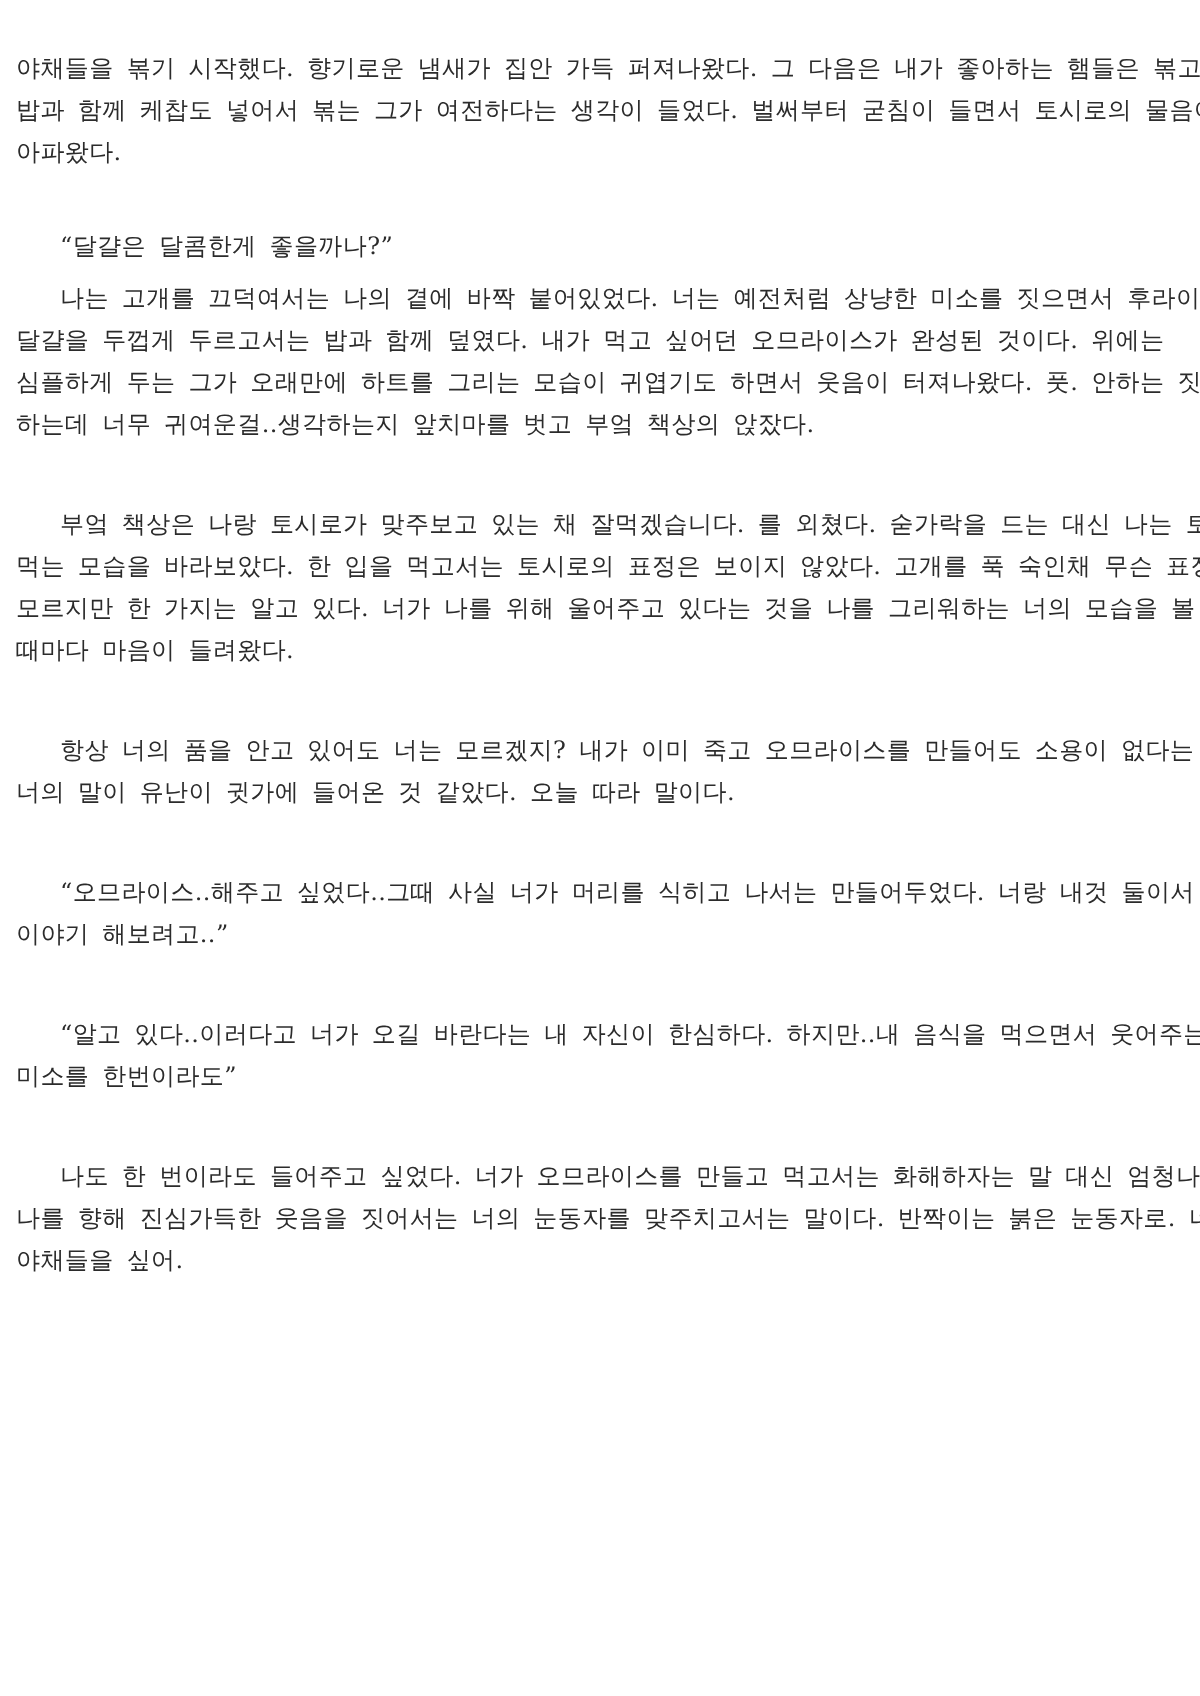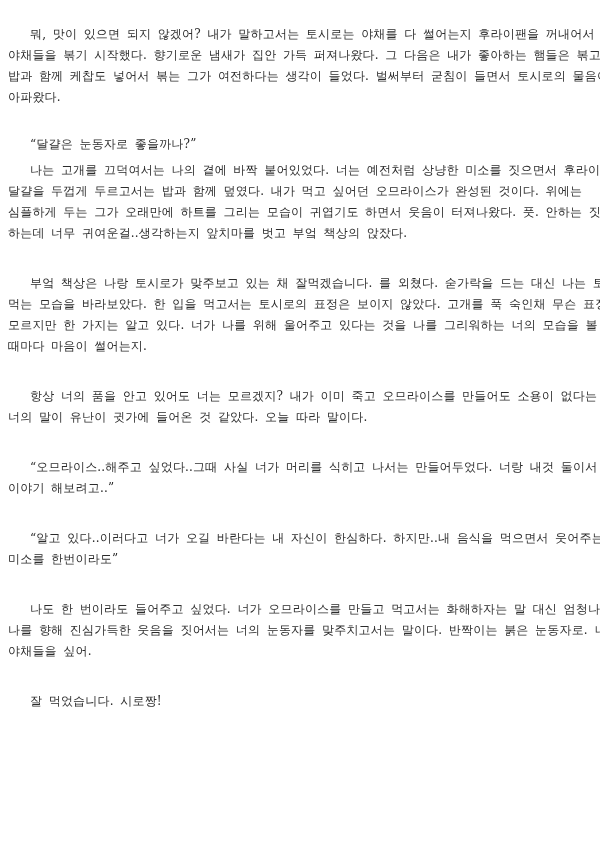--- a/index.html
+++ b/index.html
@@ -35,43 +35,42 @@
   .line.first {
     padding-left: 22px;
   }
 </style>
 </head>
 <body>
 
 <div class="page">
 
   <div class="para m26">
-    <div class="line first">뭐, 맛이 있으면 되지 않겠어? 내가 말하고서는 토시로는 야채를 다 썰어는지 후라이팬을 꺼내어서</div>
     <div class="line">야채들을 볶기 시작했다. 향기로운 냄새가 집안 가득 퍼져나왔다. 그 다음은 내가 좋아하는 햄들은 볶고서는</div>
     <div class="line">밥과 함께 케찹도 넣어서 볶는 그가 여전하다는 생각이 들었다. 벌써부터 굳침이 들면서 토시로의 물음이</div>
     <div class="line">아파왔다.</div>
   </div>
 
   <div class="para m5">
-    <div class="line first">“달걀은 눈동자로 좋을까나?”</div>
+    <div class="line first">“달걀은 달콤한게 좋을까나?”</div>
   </div>
 
 
   <div class="para">
     <div class="line first">나는 고개를 끄덕여서는 나의 곁에 바짝 붙어있었다. 너는 예전처럼 상냥한 미소를 짓으면서 후라이팬위에</div>
     <div class="line">달걀을 두껍게 두르고서는 밥과 함께 덮였다. 내가 먹고 싶어던 오므라이스가 완성된 것이다. 위에는</div>
     <div class="line">심플하게 두는 그가 오래만에 하트를 그리는 모습이 귀엽기도 하면서 웃음이 터져나왔다. 풋. 안하는 짓을</div>
     <div class="line">하는데 너무 귀여운걸..생각하는지 앞치마를 벗고 부엌 책상의 앉잤다.</div>
   </div>
 
   <div class="para">
     <div class="line first">부엌 책상은 나랑 토시로가 맞주보고 있는 채 잘먹겠습니다. 를 외쳤다. 숟가락을 드는 대신 나는 토시로가</div>
     <div class="line">먹는 모습을 바라보았다. 한 입을 먹고서는 토시로의 표정은 보이지 않았다. 고개를 푹 숙인채 무슨 표정인지</div>
     <div class="line">모르지만 한 가지는 알고 있다. 너가 나를 위해 울어주고 있다는 것을 나를 그리워하는 너의 모습을 볼</div>
-    <div class="line">때마다 마음이 썰어는지.</div>
+    <div class="line">때마다 마음이 들려왔다.</div>
   </div>
 
   <div class="para">
     <div class="line first">항상 너의 품을 안고 있어도 너는 모르겠지? 내가 이미 죽고 오므라이스를 만들어도 소용이 없다는 짓을..</div>
     <div class="line">너의 말이 유난이 귓가에 들어온 것 같았다. 오늘 따라 말이다.</div>
   </div>
 
   <div class="para">
     <div class="line first">“오므라이스..해주고 싶었다..그때 사실 너가 머리를 식히고 나서는 만들어두었다. 너랑 내것 둘이서 다시</div>
     <div class="line">이야기 해보려고..”</div>
@@ -82,17 +81,14 @@
     <div class="line first">“알고 있다..이러다고 너가 오길 바란다는 내 자신이 한심하다. 하지만..내 음식을 먹으면서 웃어주는 너의</div>
     <div class="line">미소를 한번이라도”</div>
   </div>
 
   <div class="para">
     <div class="line first">나도 한 번이라도 들어주고 싶었다. 너가 오므라이스를 만들고 먹고서는 화해하자는 말 대신 엄청나게</div>
     <div class="line">나를 향해 진심가득한 웃음을 짓어서는 너의 눈동자를 맞주치고서는 말이다. 반짝이는 붉은 눈동자로. 너한테</div>
     <div class="line">야채들을 싶어.</div>
   </div>
 
-  <div class="para">
-    <div class="line first">잘 먹었습니다. 시로짱!</div>
-  </div>
 
 </div>
 
 </body></html>

